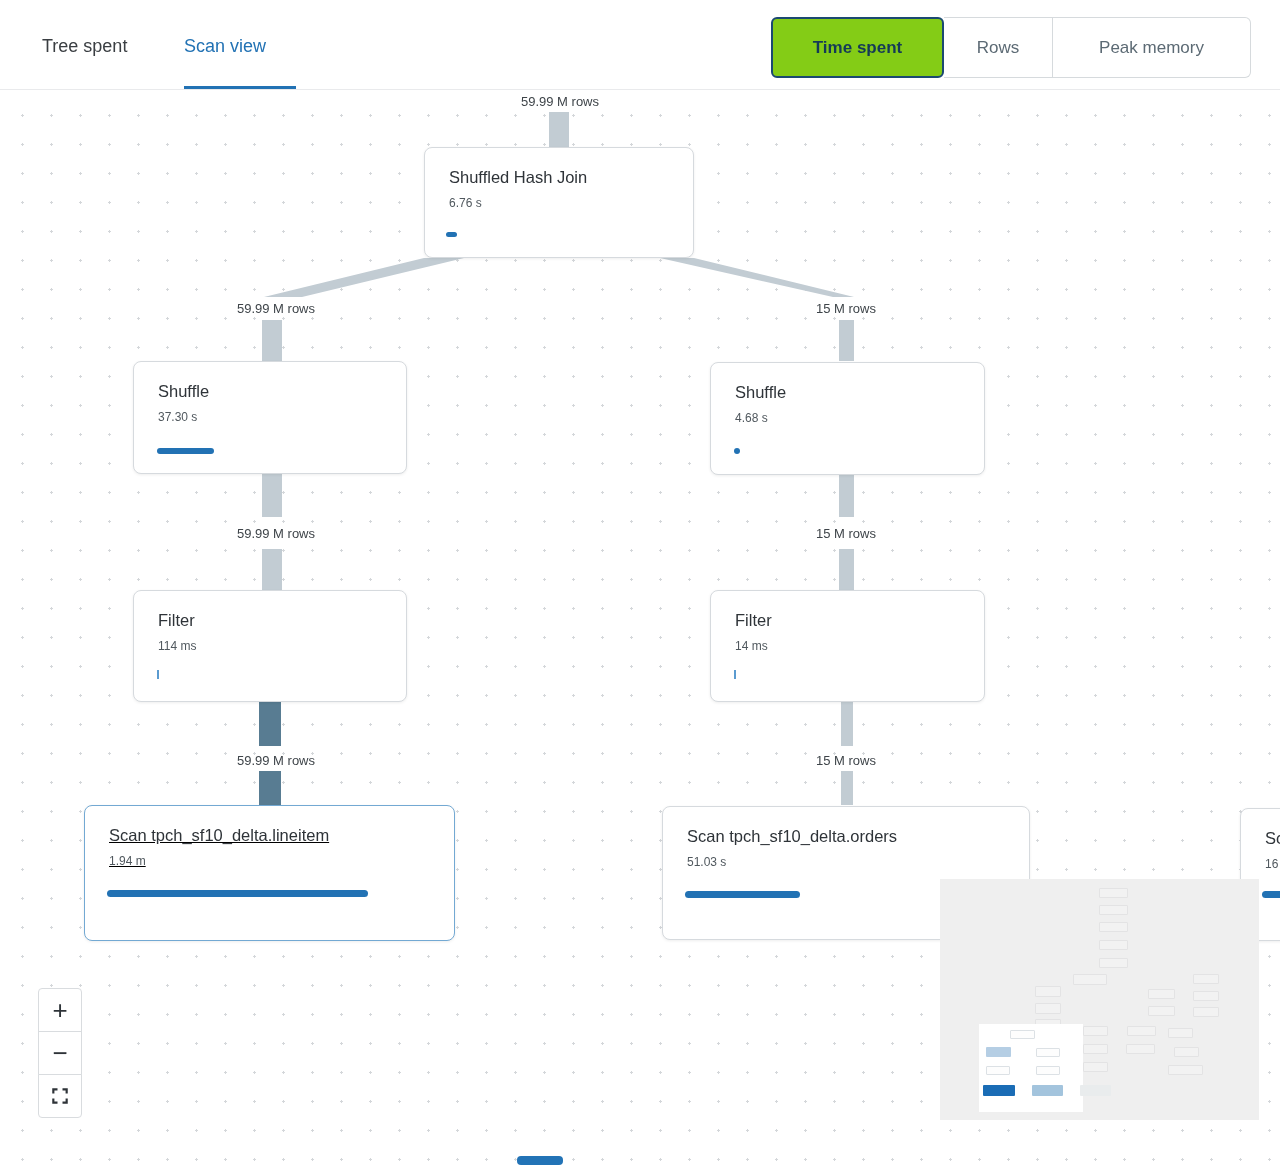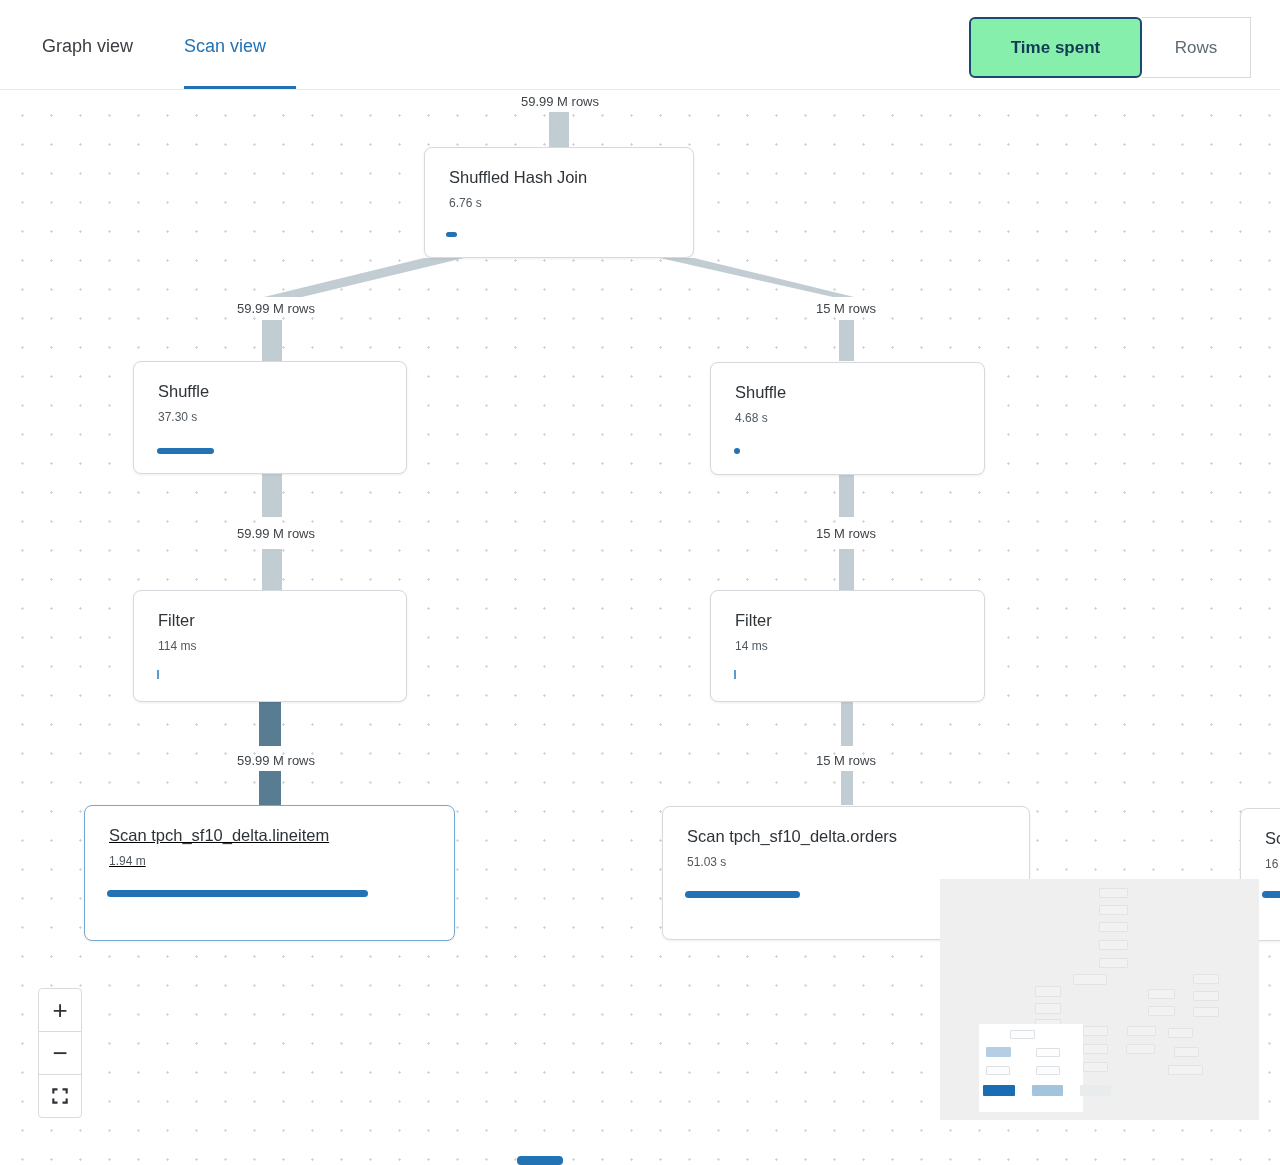--- a/index.html
+++ b/index.html
@@ -12,21 +12,21 @@
   .tab{position:absolute;top:36px;font-size:18px;cursor:pointer;}
   .tab-tree{left:42px;color:#3a3e42;}
   .tab-graph{left:184px;color:#2272b4;}
   .tab-underline{position:absolute;left:184px;top:86px;width:112px;height:3px;background:#2272b4;}
 
   .segmented{position:absolute;right:29px;top:17px;height:61px;display:flex;z-index:31;}
   .seg{display:flex;align-items:center;justify-content:center;font-size:17px;color:#5c6a74;
        background:#fff;border:1px solid #d6dadd;border-left:none;cursor:pointer;box-sizing:border-box;}
   .seg-first{border-left:1px solid #d6dadd;border-radius:6px 0 0 6px;}
   .seg-last{border-radius:0 6px 6px 0;}
-  .seg-selected{background:#86efac;border:2px solid #1b4971 !important;border-radius:6px;
+  .seg-selected{background:#84cc16;border:2px solid #1b4971 !important;border-radius:6px;
        color:#143a57;font-weight:700;z-index:2;}
 
   
   .canvas{position:absolute;left:0;top:89px;width:1280px;height:1076px;background:#fff;
      background-image:radial-gradient(circle,#d4d7da 1.1px,transparent 1.4px);
      background-size:29px 29px;background-position:8px 12px;}
 
   
   .edge-v{position:absolute;background:#c2ccd3;}
   .edge-v.dark{background:#587c92;}
@@ -63,27 +63,28 @@
   
   .hscroll-thumb{position:absolute;left:517px;top:1156px;width:46px;height:9px;background:#2273b6;
         border-radius:4px;z-index:40;cursor:pointer;}
 </style>
 </head>
 <body>
 
 <div id="app">
 
   <div class="header">
-    <div class="tab tab-tree">Graph view</div>
+    <div class="tab tab-tree">Tree spent</div>
     <div class="tab tab-graph">Scan view</div>
     <div class="tab-underline"></div>
 
     <div class="segmented">
       <div class="seg seg-first seg-selected" style="width:173px;">Time spent</div>
       <div class="seg" style="width:109px;">Rows</div>
+      <div class="seg seg-last" style="width:198px;">Peak memory</div>
     </div>
   </div>
 
   <div class="canvas">
 
     <svg class="edges-svg" width="1280" height="1076" viewBox="0 0 1280 1076">
       <polygon points="424,169 464,169 302,208 264,208" fill="#c2ccd3"></polygon>
       <polygon points="660,169 694,169 854,208 833,208" fill="#c2ccd3"></polygon>
     </svg>
 

